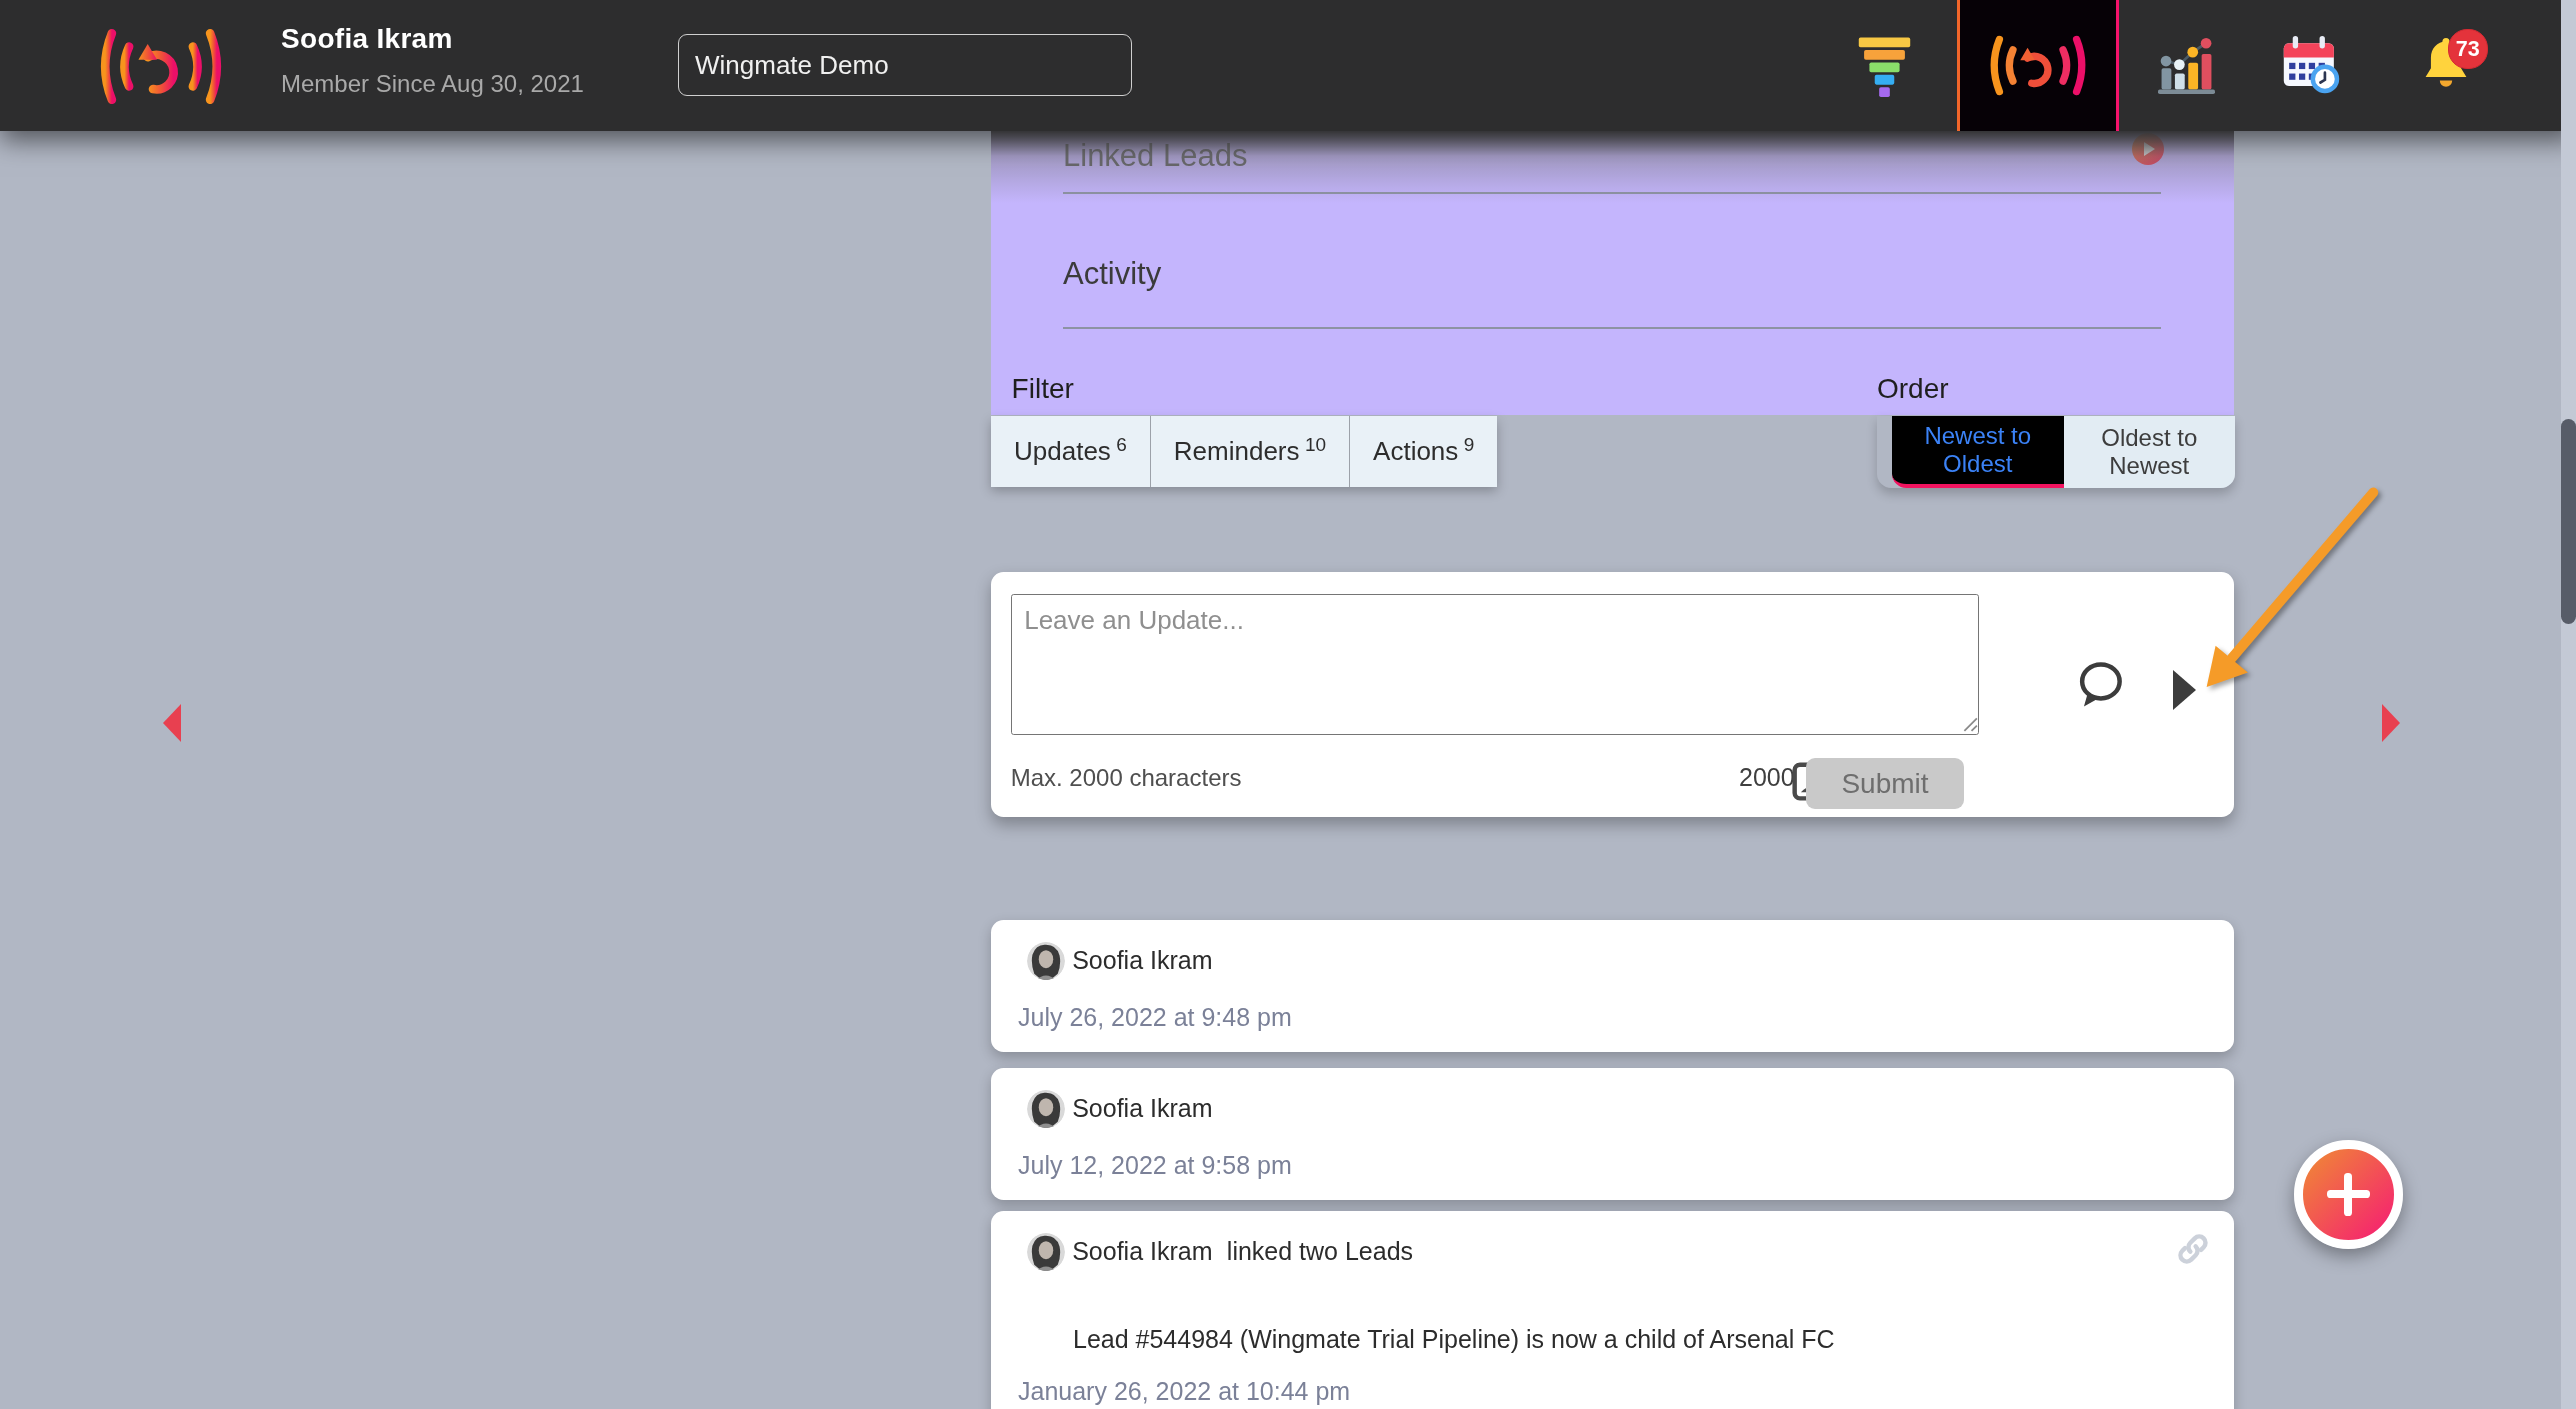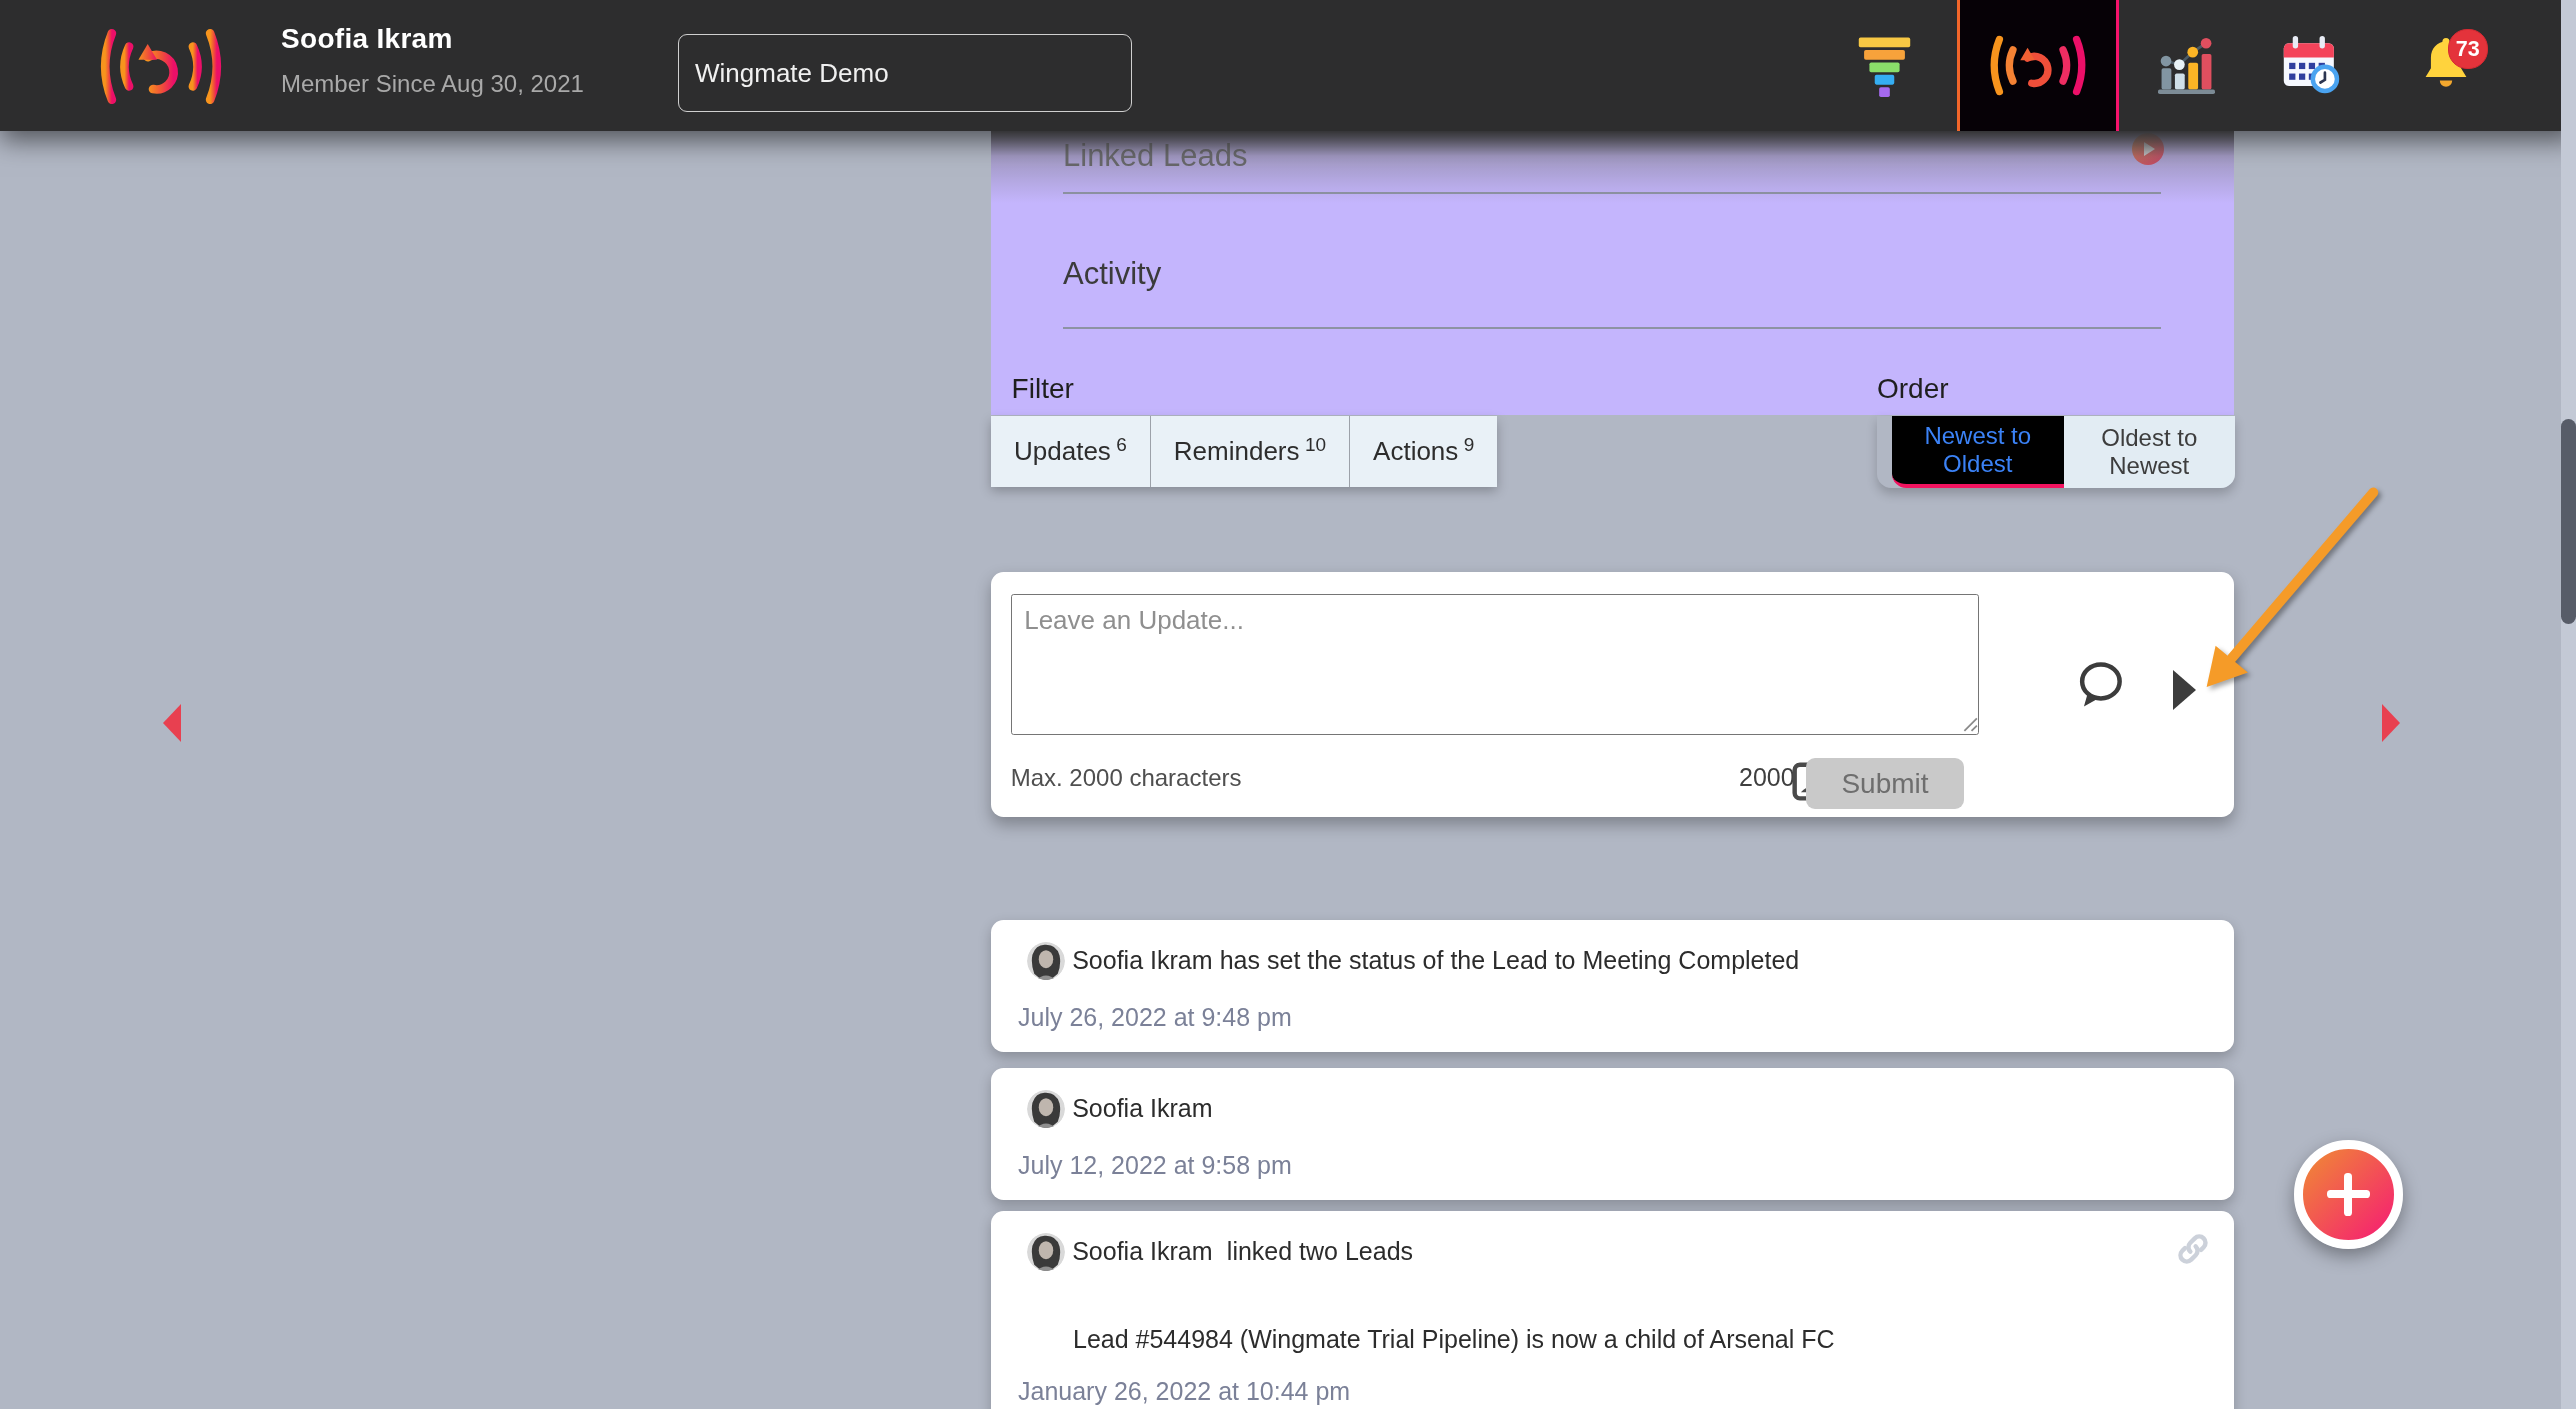--- a/index.html
+++ b/index.html
@@ -8,21 +8,21 @@
   #app{position:relative;width:2576px;height:1410px;}
 
   
   .topbar{position:absolute;left:0;top:0;width:2576px;height:131px;background:#2d2d2e;
           box-shadow:0 9px 25px rgba(0,0,0,.55);z-index:20;}
   .logo-main{position:absolute;left:94px;top:19.7px;width:134px;height:93px;}
   .user-block{position:absolute;left:281px;top:23px;color:#fff;}
   .user-name{font-size:28px;font-weight:bold;letter-spacing:0.3px;}
   .member-since{font-size:24px;color:#a9a9a9;margin-top:15px;}
   .lead-input{position:absolute;left:678px;top:34px;width:420px;height:52px;background:transparent;
-          border:1.8px solid #cfcfcf;border-radius:9px;color:#f0f0f0;font-size:26px;padding:12px 16px;
+          border:1.8px solid #cfcfcf;border-radius:9px;color:#f0f0f0;font-size:26px;padding:4px 16px;
           font-family:"Liberation Sans","DejaVu Sans",sans-serif;outline:none;}
   .nav-item{position:absolute;top:0;height:131px;display:flex;align-items:center;justify-content:center;cursor:pointer;}
   .nav-funnel{left:1835px;width:98px;}
   .nav-active{left:1957px;width:162px;background:#060106;border-left:3.6px solid #f2662a;border-right:3.6px solid #f5136b;box-sizing:border-box;}
   .nav-chart{left:2142px;width:89px;}
   .nav-cal{left:2267px;width:89px;}
   .nav-bell{left:2397px;width:98px;}
   .bell-badge{position:absolute;top:29px;right:7.2px;min-width:38px;height:38px;border-radius:19px;background:#e4333b;
           color:#fff;font-size:21.5px;font-weight:bold;display:flex;align-items:center;justify-content:center;border:1.8px solid #d42a32;}
 
@@ -271,21 +271,20 @@
 
   <div class="card card1">
     <div class="card-head">
       <svg class="avatar" viewBox="0 0 42 42">
         <circle cx="21" cy="21" r="21" fill="#d9d9d9"></circle>
         <path d="M6,14 q4,-12 15,-11 q12,0 15,12 q2,10 -2,20 l-6,5 q-7,4 -14,0 l-6,-5 q-4,-11 -2,-21 z" fill="#3a3a3a"></path>
         <ellipse cx="21" cy="19" rx="8" ry="10" fill="#bfb6ae"></ellipse>
         <path d="M10,42 q11,-10 22,0 z" fill="#8f8f8f"></path>
       </svg>
       <span class="card-author">Soofia Ikram</span>
-      <span class="card-text">has set the status of the Lead to Meeting Completed</span>
     </div>
     <div class="card-stamp">July 26, 2022 at 9:48 pm</div>
   </div>
 
   <div class="card card2">
     <div class="card-head">
       <svg class="avatar" viewBox="0 0 42 42">
         <circle cx="21" cy="21" r="21" fill="#d9d9d9"></circle>
         <path d="M6,14 q4,-12 15,-11 q12,0 15,12 q2,10 -2,20 l-6,5 q-7,4 -14,0 l-6,-5 q-4,-11 -2,-21 z" fill="#3a3a3a"></path>
         <ellipse cx="21" cy="19" rx="8" ry="10" fill="#bfb6ae"></ellipse>

